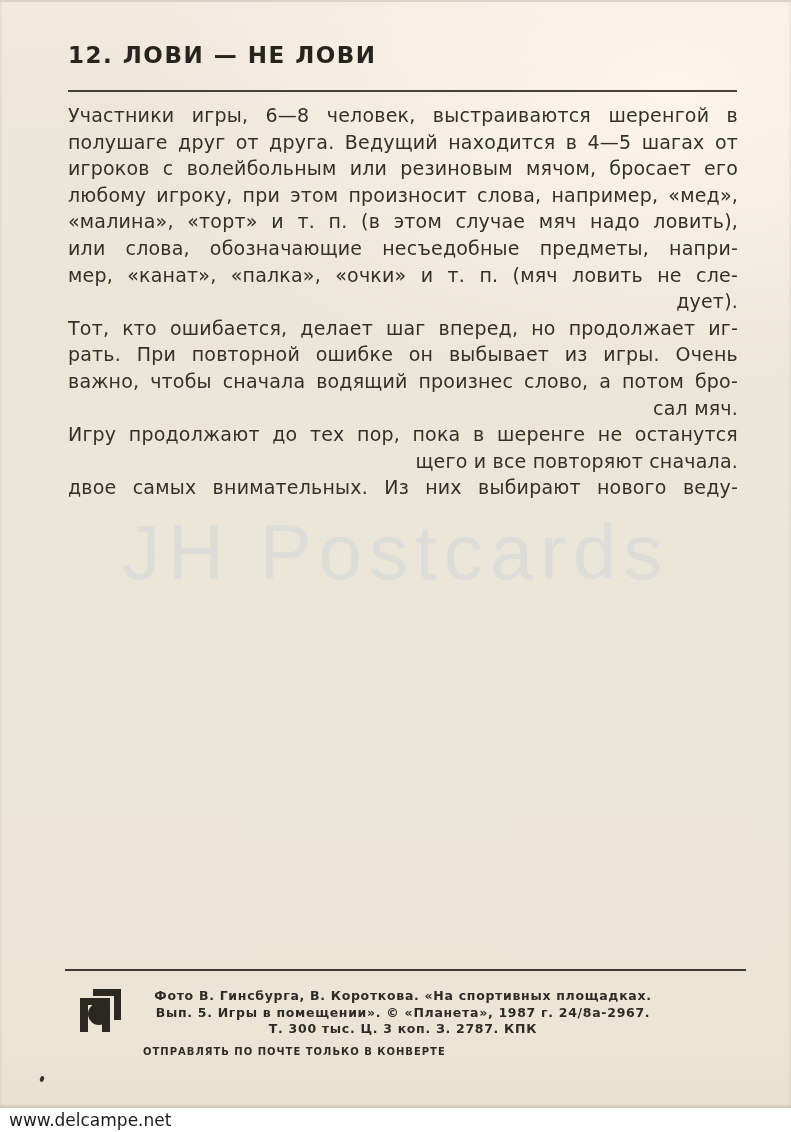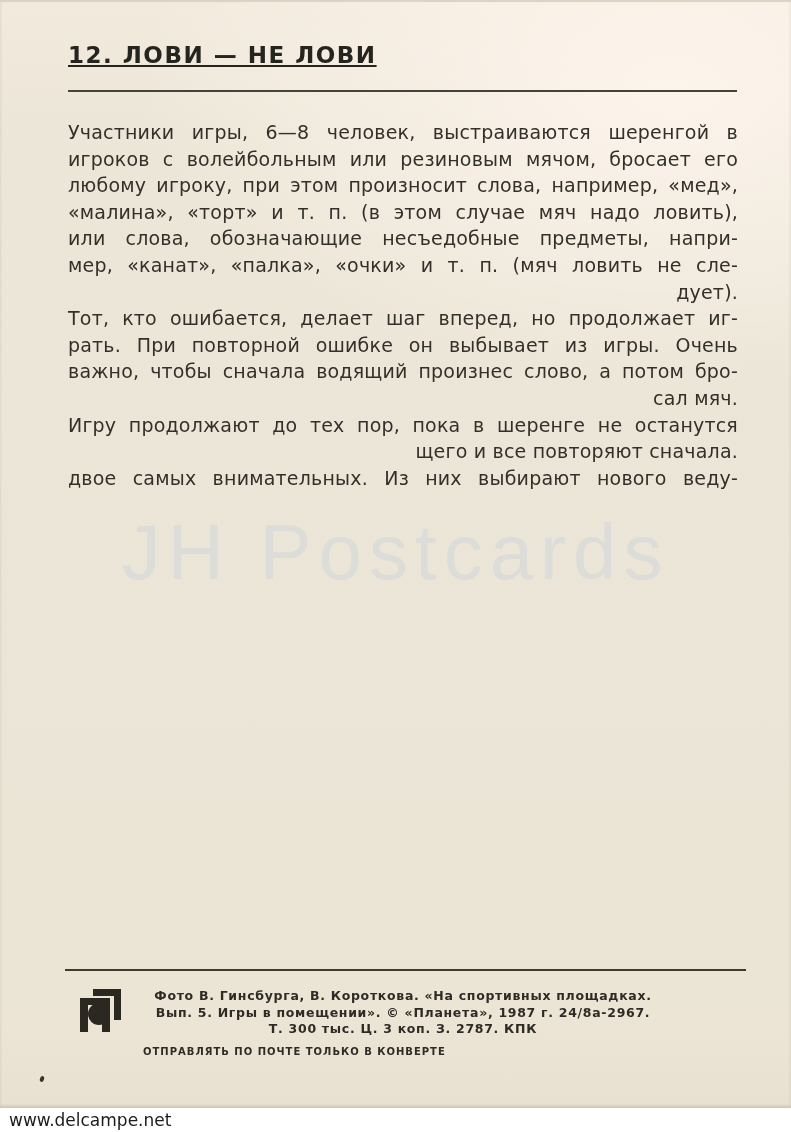--- a/index.html
+++ b/index.html
@@ -24,37 +24,35 @@
     box-shadow: inset 0 -2px 3px rgba(120,110,90,0.25);
   }
   .title {
     position: absolute;
     left: 68px; top: 40px;
     width: 670px;
     font-size: 23px;
     font-weight: bold;
     letter-spacing: 1.5px;
     color: #26241f;
-    text-decoration: underline;
   }
   .title-rule {
     position: absolute;
     left: 68px; top: 88px;
     width: 669px; height: 2px;
     background: #45423c;
   }
   .body-text {
     position: absolute;
     left: 68px; top: 100px;
     width: 670px;
     font-size: 19px;
     line-height: 26.6px;
     letter-spacing: 0.2px;
     color: #33302a;
-    margin-top: 17px;
   }
   .body-text .line { width: 100%; text-align: right; }
   .body-text .j { text-align: justify; text-align-last: justify; }
   .watermark {
     position: absolute;
     left: 0; top: 505px;
     width: 791px;
     text-align: center;
     font-family: "Liberation Sans", sans-serif;
     font-size: 78px;
@@ -128,20 +126,21 @@
 <div class="page">
 
   <div class="postcard">
 
     <div class="title">12. ЛОВИ — НЕ ЛОВИ</div>
 
     <div class="title-rule"></div>
 
     <div class="body-text">
       <div class="line j">Участники игры, 6—8 человек, выстраиваются шеренгой в</div>
+      <div class="line j">полушаге друг от друга. Ведущий находится в 4—5 шагах от</div>
       <div class="line j">игроков с волейбольным или резиновым мячом, бросает его</div>
       <div class="line j">любому игроку, при этом произносит слова, например, «мед»,</div>
       <div class="line j">«малина», «торт» и т. п. (в этом случае мяч надо ловить),</div>
       <div class="line j">или слова, обозначающие несъедобные предметы, напри-</div>
       <div class="line j">мер, «канат», «палка», «очки» и т. п. (мяч ловить не сле-</div>
       <div class="line">дует).</div>
       <div class="line j">Тот, кто ошибается, делает шаг вперед, но продолжает иг-</div>
       <div class="line j">рать. При повторной ошибке он выбывает из игры. Очень</div>
       <div class="line j">важно, чтобы сначала водящий произнес слово, а потом бро-</div>
       <div class="line">сал мяч.</div>

